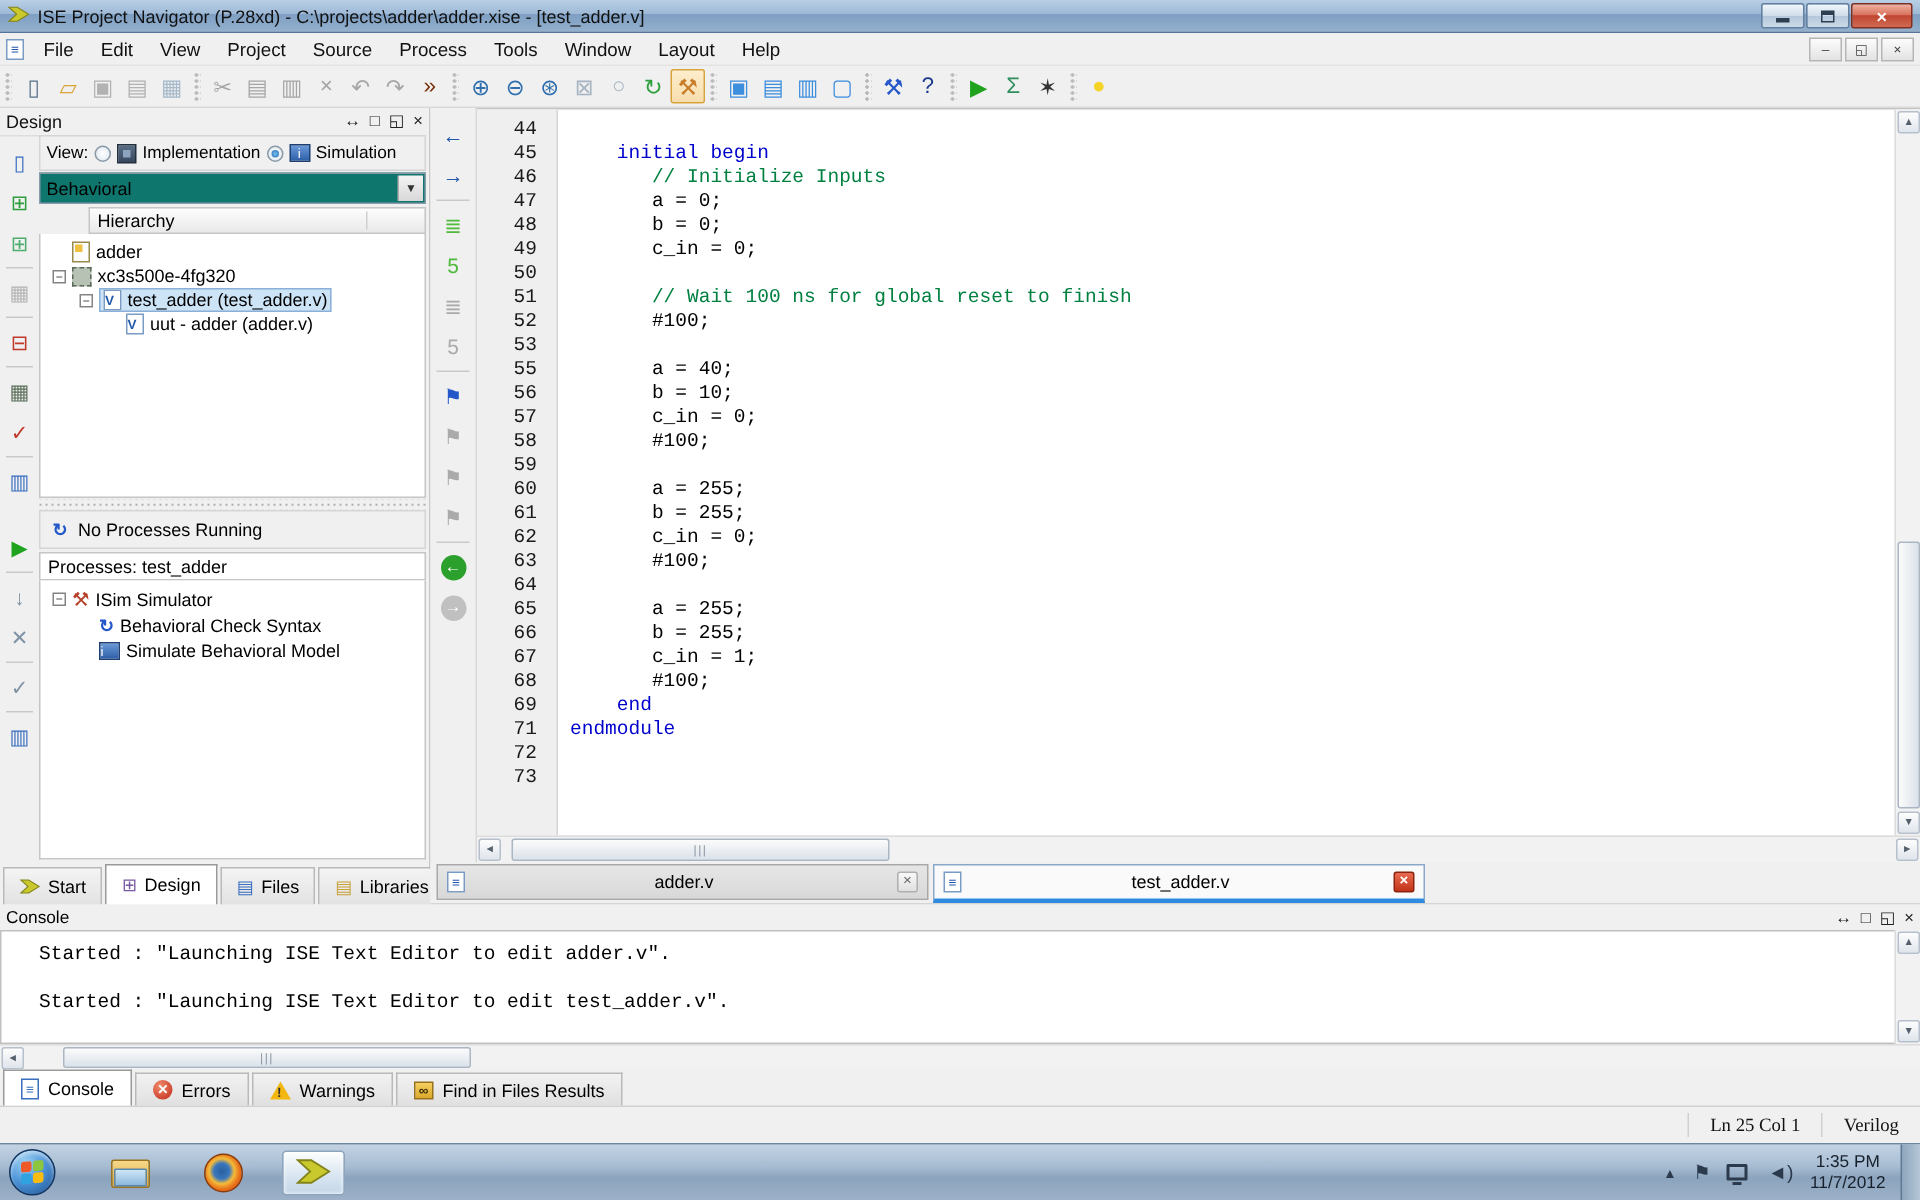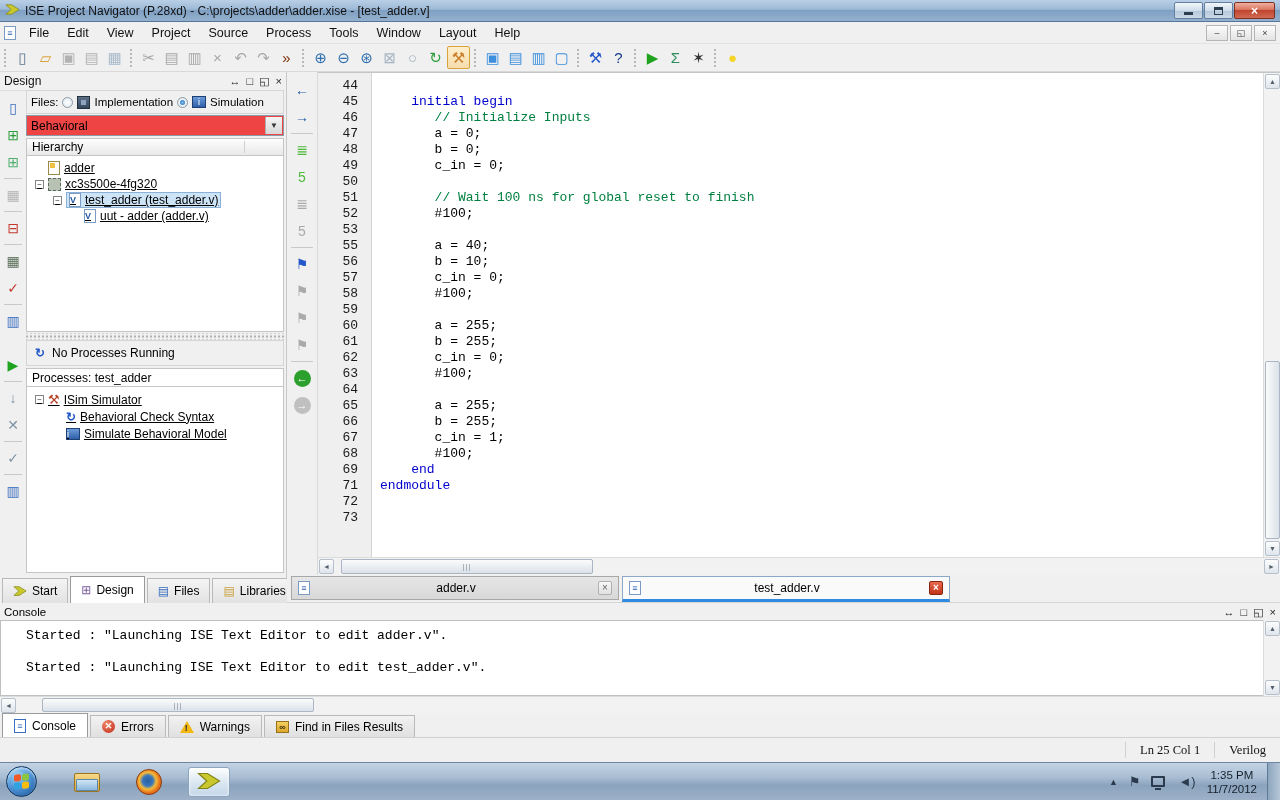--- a/index.html
+++ b/index.html
@@ -69,26 +69,26 @@
   #left-strip { position:absolute; left:0; top:18px; width:26px; bottom:28px; border-top:1px solid #ddd; background:#f0f0f0; padding-top:3px; }
   .strip-btn { width:24px; height:26px; margin:1px auto 1px 1px; display:flex; align-items:center; justify-content:center; font-size:14px; }
   .strip-sep { height:1px; background:#c9c9c9; margin:3px 4px; }
   .strip-gap { height:14px; }
   .circ { width:17px; height:17px; border-radius:50%; color:#fff; display:flex; align-items:center; justify-content:center; font-size:11px; font-weight:bold; }
 
   #design-content { position:absolute; left:26px; right:2px; top:18px; height:242px; background:#f0f0f0; }
   #view-row { height:24px; display:flex; align-items:center; gap:4px; padding:0 4px; font-size:11.5px; border:1px solid #d5d5d5; background:#f0f0f0; }
   .radio { width:11px; height:11px; border-radius:50%; border:1px solid #8a9aa8; background:radial-gradient(#fff,#dde6ee); display:inline-block; position:relative; }
   .radio.sel:before { content:""; position:absolute; inset:2px; border-radius:50%; background:radial-gradient(#7ac2f0,#1e62b0); }
-  #behavioral-dd { height:21px; margin-top:1px; background:#ef4444; border:1px solid #8a9aa8; display:flex; align-items:center; position:relative; font-size:12px; padding-left:4px; }
+  #behavioral-dd { height:21px; margin-top:1px; background:#0f766e; border:1px solid #8a9aa8; display:flex; align-items:center; position:relative; font-size:12px; padding-left:4px; }
   #dd-arrow { position:absolute; right:1px; top:1px; bottom:1px; width:17px; background:linear-gradient(#f4f4f4,#d8d8d8); border-left:1px solid #b0b0b0; display:flex; align-items:center; justify-content:center; font-size:8px; color:#333; }
-  #hier-header { height:18px; margin-top:2px; background:linear-gradient(#fdfdfd,#e9e9e9); border:1px solid #c5c5c5; display:flex; align-items:center; padding-left:5px; font-size:12px; position:relative; }
+  #hier-header { height:18px; margin-top:2px; background:linear-gradient(#fdfdfd,#e9e9e9); border:1px solid #c5c5c5; display:flex; align-items:center; padding-left:5px; font-size:12px; position:relative;margin-left:33px; }
   #hier-header:after { content:""; position:absolute; right:38px; top:2px; bottom:2px; width:1px; background:#d0d0d0; }
   #design-tree { position:absolute; left:0; right:0; top:66px; bottom:0; background:#fff; border:1px solid #c5c5c5; border-top:none; padding-top:4px; }
-  .trow { height:16px; display:flex; align-items:center; font-size:12px; white-space:nowrap;text-decoration:underline; }
+  .trow { height:16px; display:flex; align-items:center; font-size:12px; white-space:nowrap; }
   .texp { width:9px; height:9px; border:1px solid #848484; background:#fff; color:#333; font-size:8px; line-height:7px; text-align:center; margin-right:4px; flex:none; }
   .tspc { width:13px; flex:none; }
   .ticon { margin-right:4px; flex:none; display:inline-flex; }
   .selwrap { display:flex; align-items:center; background:#cde4f7; border:1px solid #8ab0d8; padding:0 2px; }
 
   #proc-splitter { position:absolute; left:26px; right:2px; top:261px; height:7px;
     background-image:radial-gradient(#b0b0b0 .8px, transparent 1px); background-size:4px 4px; background-position:center; }
   #proc-status-row { position:absolute; left:26px; right:2px; top:268px; height:26px; background:#f0f0f0; border:1px solid #d5d5d5;
     display:flex; align-items:center; gap:7px; padding-left:8px; font-size:12px; }
   #proc-header { position:absolute; left:26px; right:2px; top:296px; height:19px; background:#fff; border:1px solid #c5c5c5;
@@ -291,21 +291,21 @@
         <div class="strip-btn" style="color: rgb(127, 147, 165);">↓</div>
         <div class="strip-btn" style="color: rgb(127, 147, 165);">✕</div>
         <div class="strip-sep"></div>
         <div class="strip-btn" style="color: rgb(127, 147, 165);">✓</div>
         <div class="strip-sep"></div>
         <div class="strip-btn" style="color: rgb(58, 110, 191);">▥</div>
       </div>
 
     <div id="design-content">
       <div id="view-row">
-        <span>Files:</span>
+        <span>View:</span>
         <span class="radio"></span>
         <span class="chip2"></span>
         <span>Implementation</span>
         <span class="radio sel"></span>
         <span class="isim">i</span>
         <span>Simulation</span>
       </div>
       <div id="behavioral-dd">
         <span>Behavioral</span>
         <span id="dd-arrow">▼</span>

